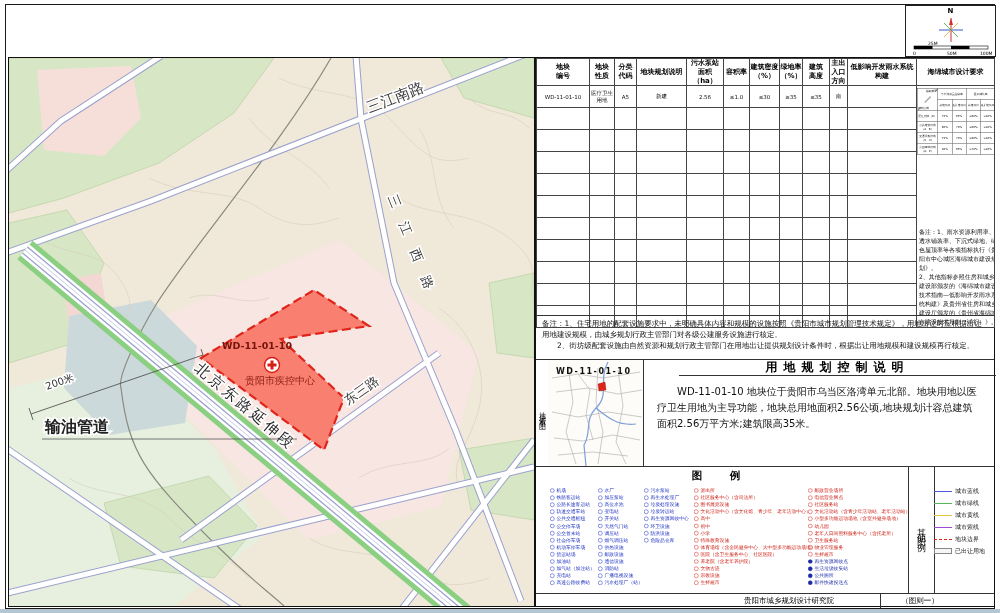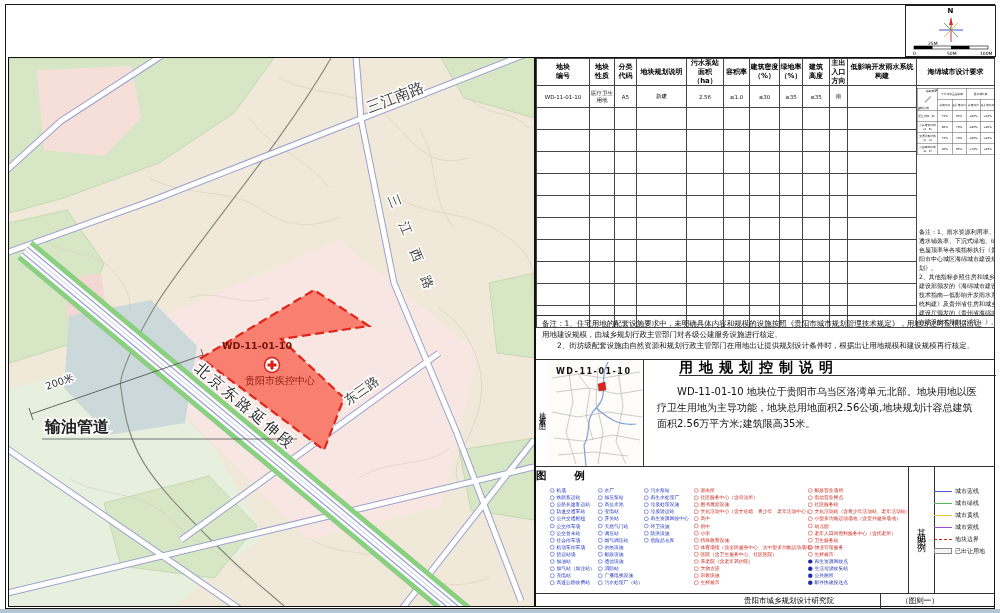--- a/index.html
+++ b/index.html
@@ -34,27 +34,27 @@
   .sp-note{width:78px;font-size:6px;line-height:1.5;white-space:pre-line;text-align:left;padding:6px 2px 0 2px;color:#111;}
 
   .note-box{position:absolute;left:0;top:257px;width:458px;height:45px;border-top:0.8px solid #333;border-bottom:0.8px solid #333;
     box-sizing:border-box;font-size:7.5px;line-height:1.45;white-space:pre-line;padding:3px 6px;color:#111;}
 
   
   .idx-label{position:absolute;left:0;top:302px;width:12px;height:106px;border-right:0.6px solid #333;
     writing-mode:vertical-rl;text-orientation:upright;font-size:7px;letter-spacing:3px;display:flex;align-items:center;justify-content:center;}
   .idx-map{position:absolute;left:12px;top:302px;width:95px;height:106px;border-right:0.8px solid #333;background:#fdfcf8;}
   .ctrl-sec{position:absolute;left:107px;top:302px;width:353px;height:106px;}
-  .ctrl-title{height:15px;line-height:15px;text-align:left;font-size:14px;font-weight:bold;letter-spacing:6px;border-bottom:0.6px solid #333;margin-left:36px;}
+  .ctrl-title{height:15px;line-height:15px;text-align:center;font-size:12px;font-weight:bold;letter-spacing:6px;border-bottom:0.6px solid #333;margin-left:36px;}
   .ctrl-body{font-size:10px;line-height:1.62;padding:8px 14px 0 14px;text-indent:2em;color:#111;}
 
   
   .legend-sec{position:absolute;left:0;top:408px;width:458px;height:127px;border-top:0.8px solid #333;box-sizing:border-box;}
   .legend-area{position:absolute;left:0;top:0;width:372px;height:127px;border-right:0.6px solid #333;overflow:hidden;}
-  .legend-title{height:16px;line-height:16px;text-align:left;font-size:10.5px;font-weight:bold;letter-spacing:12px;}
+  .legend-title{height:16px;line-height:16px;text-align:center;font-size:10.5px;font-weight:bold;letter-spacing:12px;}
   .legend-col{position:absolute;top:20px;transform:scale(0.5);transform-origin:0 0;white-space:nowrap;}
   .li{height:14.2px;display:flex;align-items:center;gap:4px;}
   .lic{width:8.8px;height:8.8px;border-radius:50%;box-sizing:border-box;flex:0 0 auto;}
   .lic.blue{border:1.4px solid #1b2fc0;}
   .lic.red{border:1.4px solid #cc2015;}
   .lic.darkblue{border:1.4px solid #1a2aa8;background:#1a2aa8;}
   .llb{font-size:9.6px;}
   .llb.blue{color:#1b2fc0;}
   .llb.red{color:#cc2015;}
   .llb.darkblue{color:#1a2aa8;}

